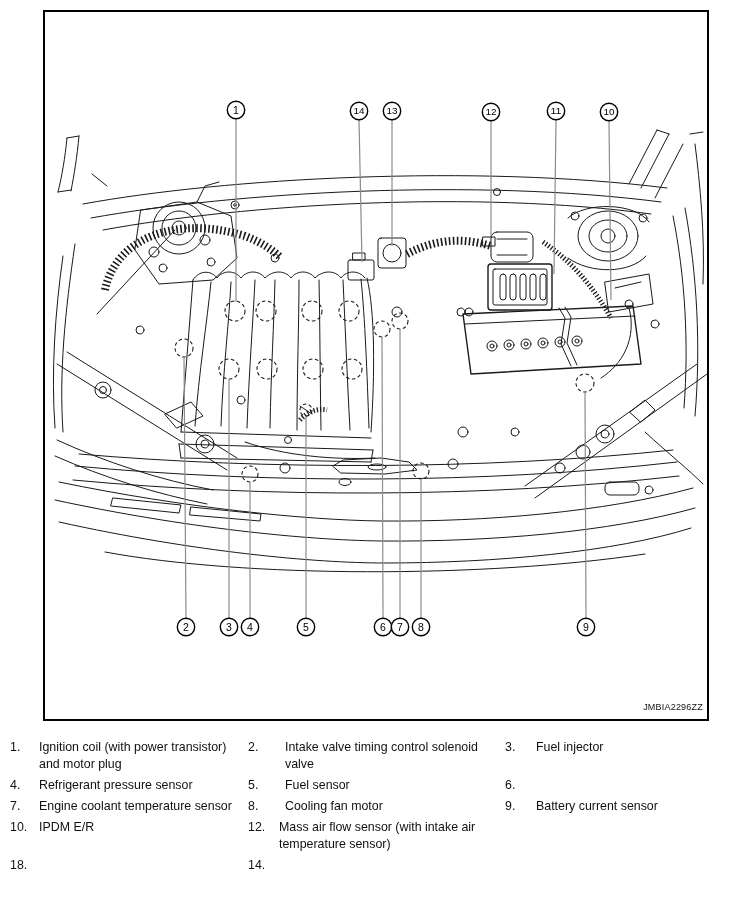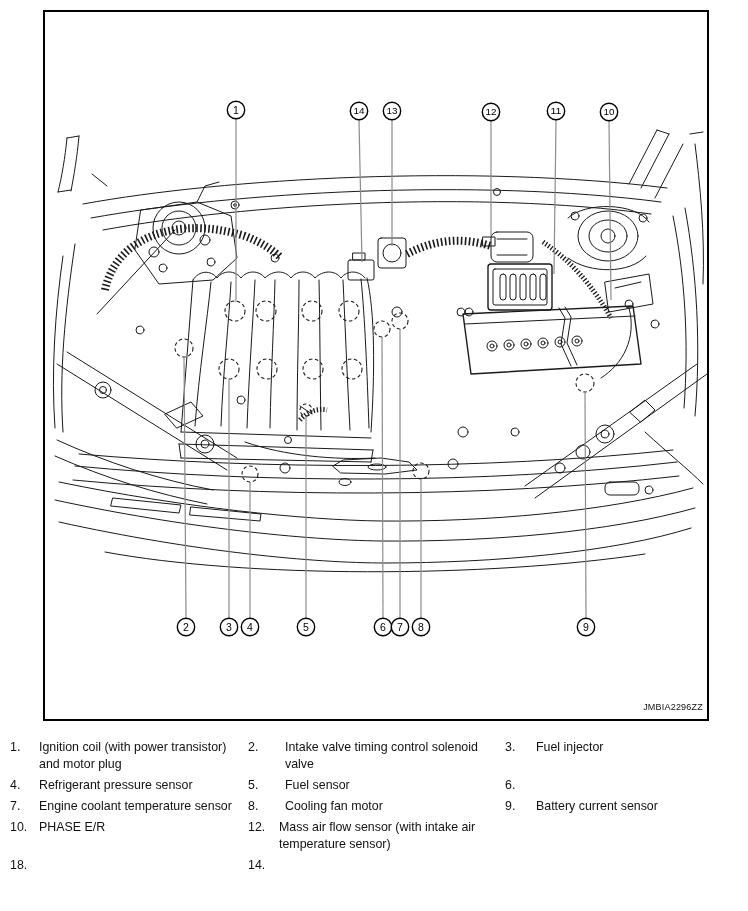--- a/index.html
+++ b/index.html
@@ -331,21 +331,21 @@
         <span class="txt">Cooling fan motor</span>
       </div>
       <div class="cell c3">
         <span class="num">9.</span>
         <span class="txt">Battery current sensor</span>
       </div>
     </div>
     <div class="legend-row">
       <div class="cell c1">
         <span class="num">10.</span>
-        <span class="txt">PHASE E/R</span>
+        <span class="txt">IPDM E/R</span>
       </div>
       <div class="cell c3">
         <span class="num">12.</span>
         <span class="txt">Mass air flow sensor (with intake air
 temperature sensor)</span>
       </div>
     </div>
     <div class="legend-row">
       <div class="cell c1">
         <span class="num">18.</span>

